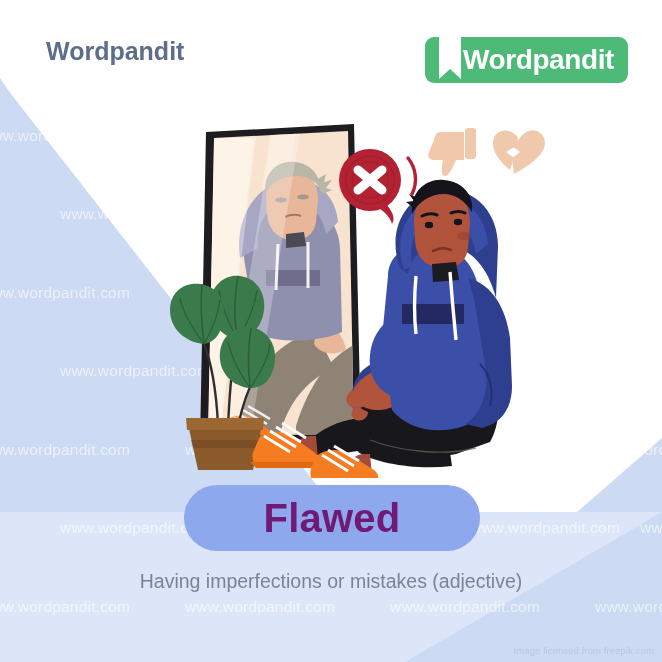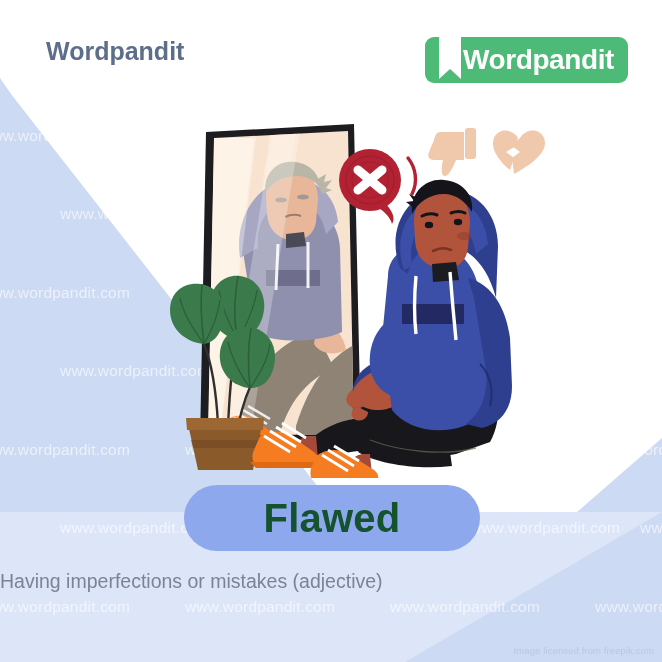--- a/index.html
+++ b/index.html
@@ -80,26 +80,26 @@
   .art{position:absolute;left:120px;top:118px;width:430px;height:360px;}
   .art svg{display:block;}
 
   
   .pill{
     position:absolute;left:184px;top:485px;width:296px;height:66px;
     background:#8ea8ee;border-radius:33px;
     display:flex;align-items:center;justify-content:center;
   }
   .pill span{
-    color:#14532d;font-size:40px;font-weight:700;letter-spacing:.2px;
+    color:#701a75;font-size:40px;font-weight:700;letter-spacing:.2px;
   }
 
   
   .def{
-    position:absolute;left:0;top:570px;width:662px;text-align:left;
+    position:absolute;left:0;top:570px;width:662px;text-align:center;
     color:#7b8496;font-size:19.5px;font-weight:400;
   }
 
   
   .credit{
     position:absolute;right:8px;bottom:6px;
     color:#b9c8e2;font-size:9.5px;font-weight:400;letter-spacing:.1px;
   }
 </style>
 </head>

